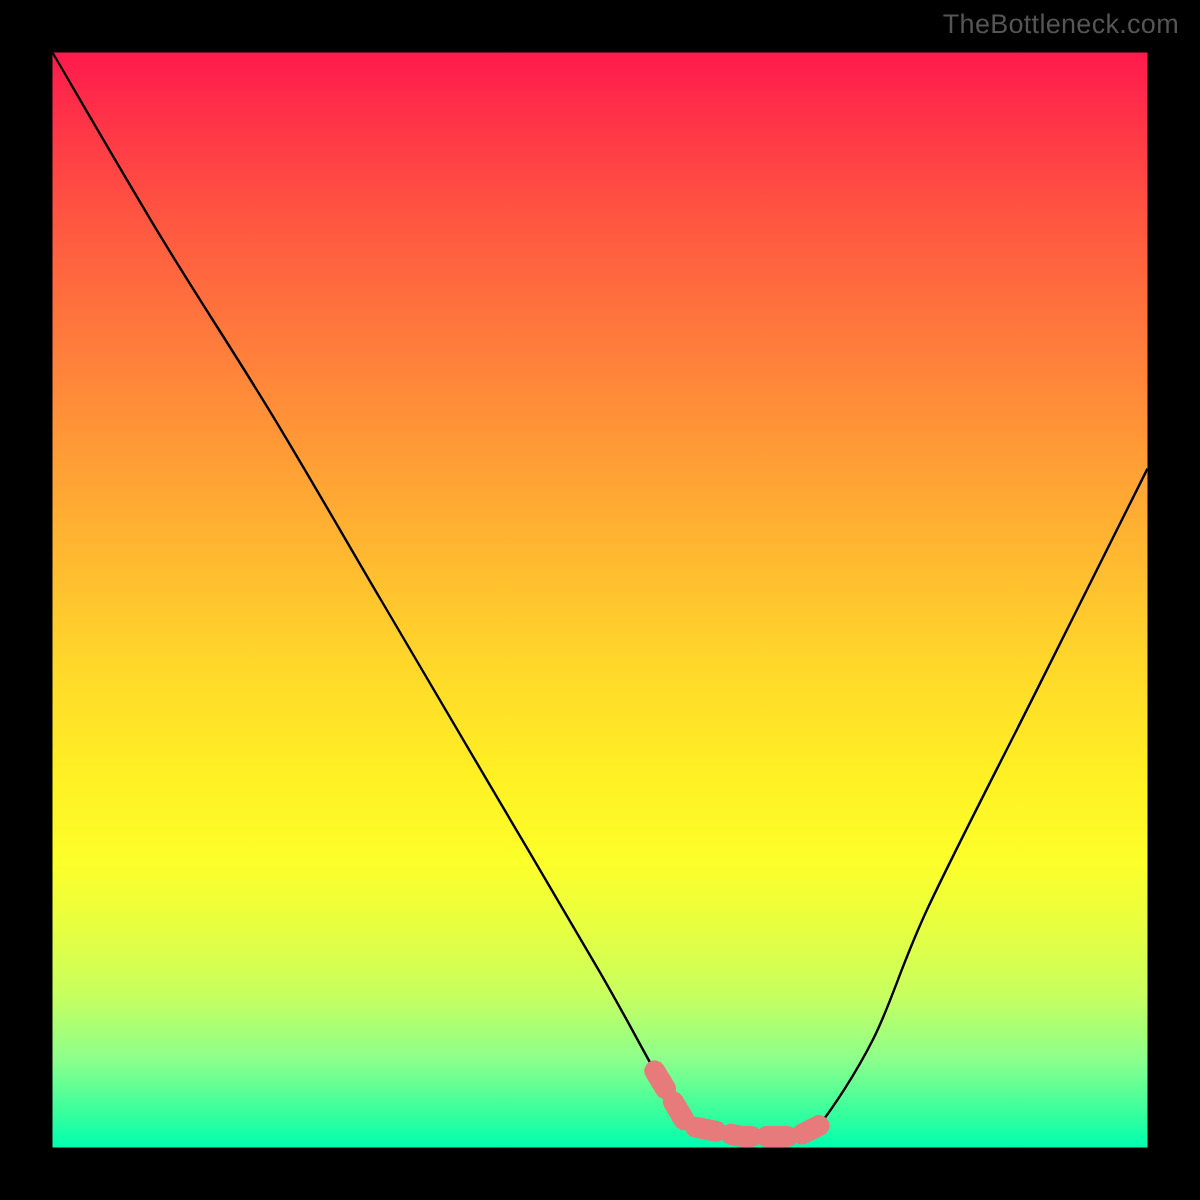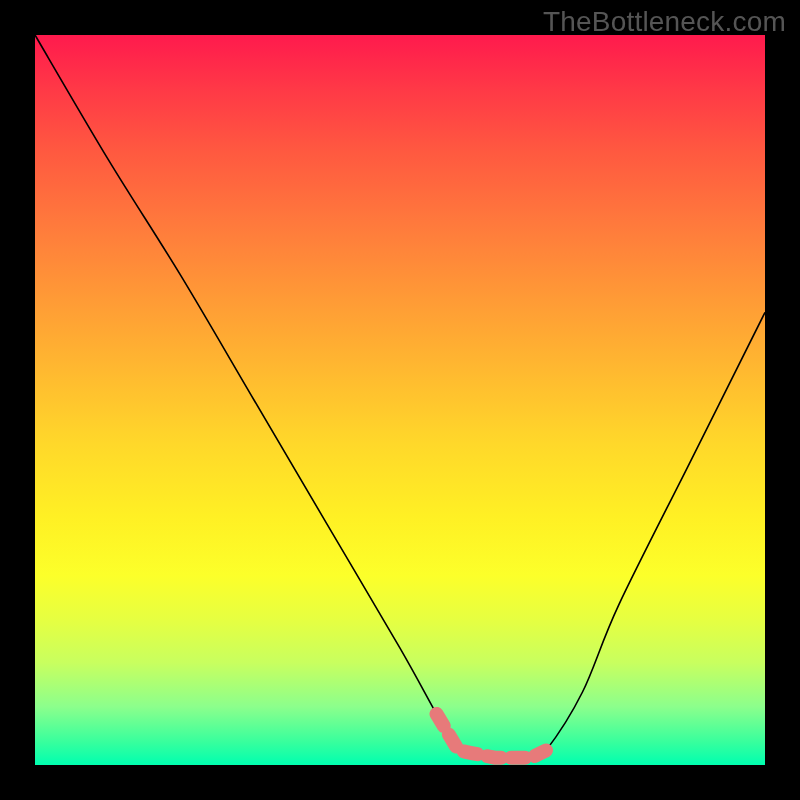--- a/index.html
+++ b/index.html
@@ -31,21 +31,21 @@
       #c8ff5f 86%,
       #8cff8c 92%,
       #35ff9e 97%,
       #00ffb0 100%);
   }
   .attribution {
     position: absolute;
     top: 6px;
     right: 14px;
     color: #555;
-    font-size: 28px;
+    font-size: 18px;
     font-weight: 500;
     letter-spacing: 0.2px;
   }
   svg.curve {
     position: absolute;
     left: 35px;
     top: 35px;
     width: 730px;
     height: 730px;
     overflow: visible;

